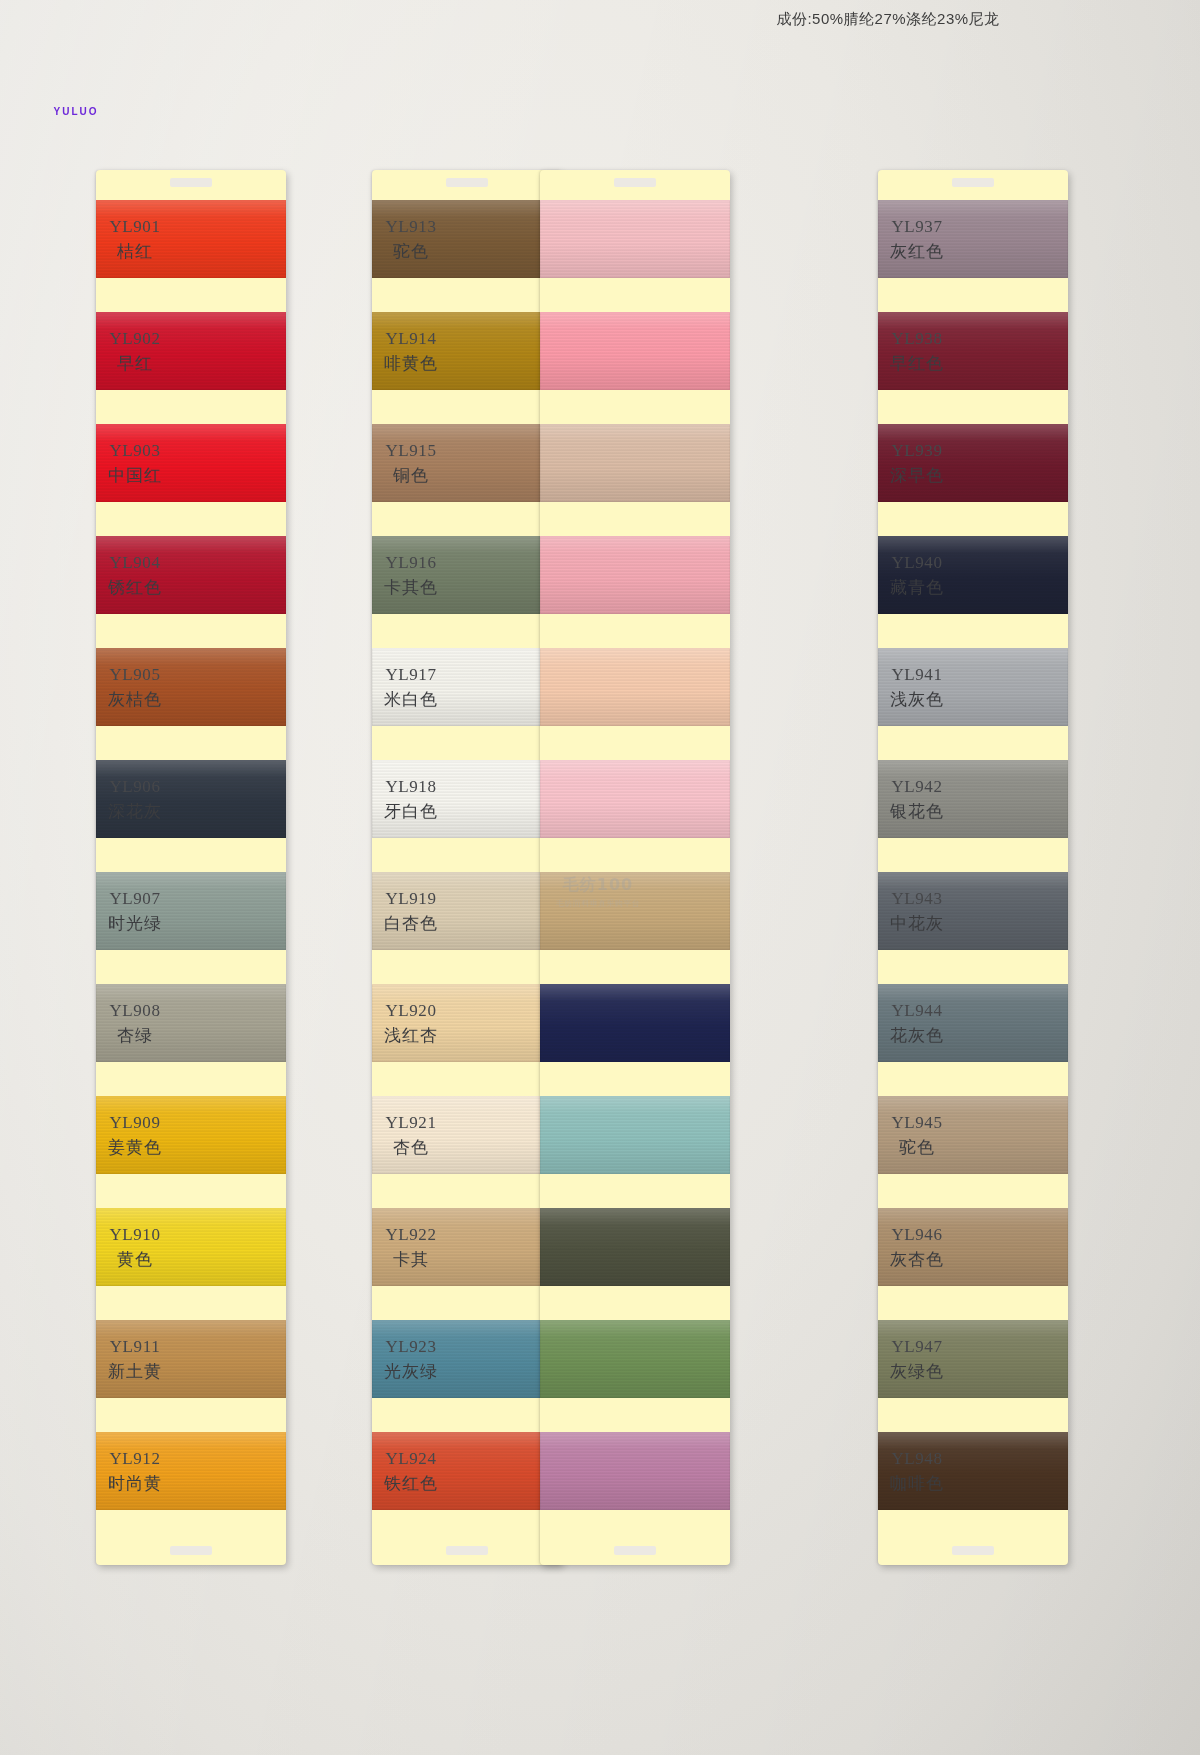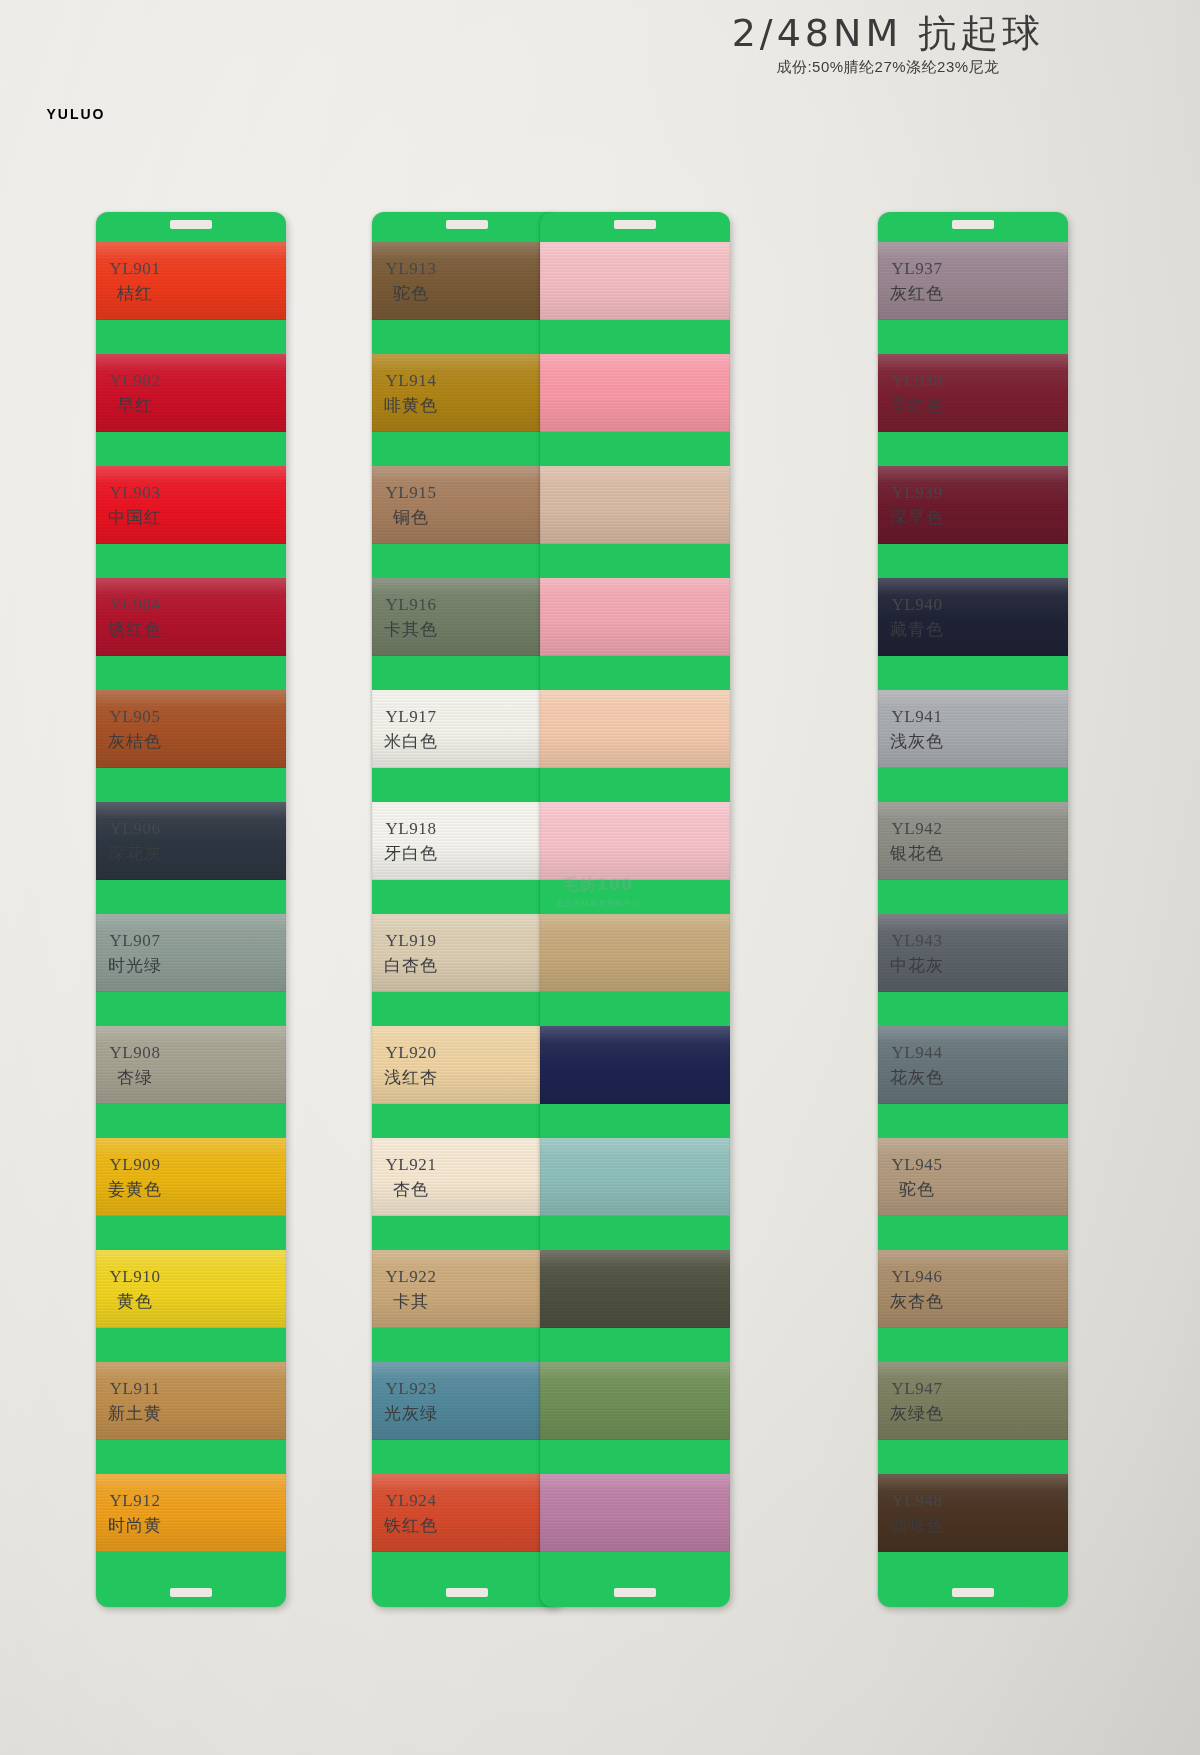--- a/index.html
+++ b/index.html
@@ -39,21 +39,21 @@
     border-bottom-left-radius:28px;transform:rotate(-4deg);
   }
   .logo-mark .swoosh{
     position:absolute;left:16px;top:52px;width:68px;height:30px;
     border-top:7px solid #ffffff;border-radius:50%/100% 100% 0 0;
     transform:rotate(-9deg);
   }
   .logo-text{
     position:absolute;left:30px;top:106px;width:92px;text-align:center;
     font-family:"Liberation Sans","DejaVu Sans",sans-serif;
-    font-weight:bold;font-size:14px;letter-spacing:2px;color:#000000;
+    font-weight:bold;font-size:10px;letter-spacing:2px;color:#6d28d9;
   }
   .company{margin-left:22px;}
   .company .cn{
     font-family:"DejaVu Sans","Liberation Sans",sans-serif;
     font-weight:bold;font-size:44px;color:#3f7a4e;letter-spacing:3px;line-height:1.1;
   }
   .company .en{
     font-family:"Liberation Sans","DejaVu Sans",sans-serif;
     font-weight:bold;font-size:20px;color:#4b8a5b;letter-spacing:1.2px;margin-top:4px;
   }
@@ -75,23 +75,23 @@
   
   .board{position:absolute;left:0;top:152px;width:1200px;height:1603px;}
   .col{position:absolute;top:0;width:268px;height:1603px;}
   .col-0{left:18px;}
   .col-1{left:294px;}
   .col-2{left:540px;}
   .col-3{left:800px;}
 
   .card{
     position:absolute;top:18px;width:190px;height:1395px;
-    background:#22c55e;
+    background:#fef9c3;
     box-shadow:2px 3px 7px rgba(0,0,0,.22), -1px 0 2px rgba(0,0,0,.10);
-    border-radius:12px;overflow:hidden;margin-top:42px;
+    border-radius:4px;overflow:hidden;
   }
   .card:before{ 
     content:"";position:absolute;left:50%;top:8px;transform:translateX(-50%);
     width:42px;height:9px;background:#ece9e3;border-radius:2px;
   }
   .card:after{ 
     content:"";position:absolute;left:50%;bottom:10px;transform:translateX(-50%);
     width:42px;height:9px;background:#ece9e3;border-radius:2px;
   }
   .card.left{left:78px;}
@@ -154,21 +154,20 @@
 </style>
 </head>
 <body>
 
 <div class="paper"></div>
 
 <div class="header">
   <div class="logo-text">YULUO</div>
 
   <div class="title-block">
-    <div class="t1">2/48NM  抗起球</div>
     <div class="t3">成份:50%腈纶27%涤纶23%尼龙</div>
   </div>
 </div>
 
 <div class="board" id="board">
     <div class="col col-0">
       <div class="card left">
         <div class="swatches">
           <div class="swatch" title="YL901 桔红" style="background: rgb(240, 58, 28);">
             <div class="threads"></div>

